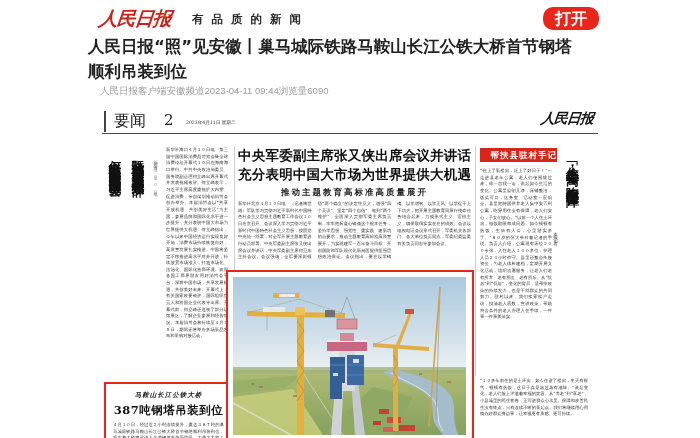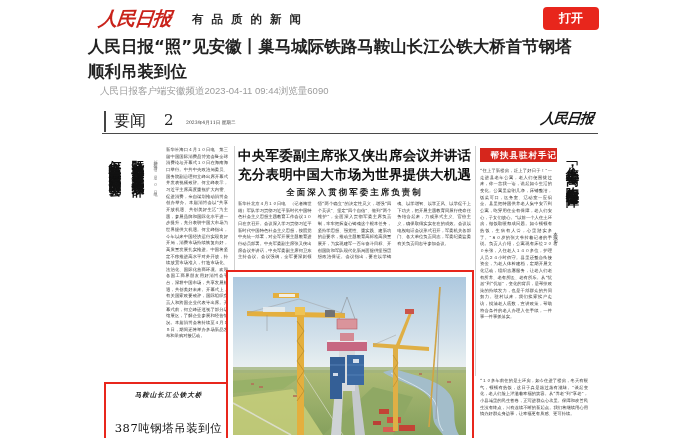--- a/index.html
+++ b/index.html
@@ -7,22 +7,22 @@
   .screen { position:relative; width:700px; height:438px; background:#ffffff; overflow:hidden;
             font-family:"Liberation Sans", sans-serif; }
 
   
   .app-logo { position:absolute; left:99px; top:6px; font-family:"DejaVu Serif",serif;
               font-weight:700; font-style:italic; font-size:19px; color:#c9231b;
               letter-spacing:-1px; transform:skewX(-6deg); }
   .app-slogan { position:absolute; left:192px; top:12px; font-family:"DejaVu Serif",serif;
                 font-weight:700; font-size:11.5px; letter-spacing:8px; color:#2b2b2b; }
   .open-btn { position:absolute; left:543px; top:7px; width:56px; height:23px;
-              background:#e8261c; border:none; border-radius:4px; color:#fff;
-              font-size:12px; font-weight:700; text-align:center; line-height:23px; cursor:pointer; }
+              background:#e8261c; border:none; border-radius:10px; color:#fff;
+              font-size:16px; font-weight:700; text-align:center; line-height:23px; cursor:pointer; }
   .art-title { position:absolute; left:88px; top:35px; width:484px; font-size:16.5px;
                font-weight:700; color:#222; line-height:1.5; font-family:"DejaVu Sans",sans-serif; }
   .art-meta { position:absolute; left:100px; top:85px; font-size:9.5px; color:#9b9b9b;
               display:flex; }
 
   
   .paper { position:absolute; left:100px; top:106px; width:500px; height:332px;
            background:#fff; overflow:hidden; font-family:"DejaVu Serif",serif; color:#2e2e2e; }
   .m-sec { position:absolute; left:4px; top:5px; font-size:16px; font-weight:400; color:#222;
            border-left:2px solid #444; padding-left:8px; }
@@ -44,22 +44,22 @@
   .l-col2 { left:29px; top:44px; height:234px; font-size:12.5px; letter-spacing:1.5px; }
   .l-byline { position:absolute; left:53px; top:50px; height:150px; writing-mode:vertical-rl;
               text-orientation:upright; font-size:4.2px; color:#777; letter-spacing:2px; overflow:hidden; }
   .l-body { position:absolute; left:66px; top:41px; width:62px; height:232px; }
 
   
   .box387 { position:absolute; left:4px; top:276px; width:129px; height:70px;
             border:2px solid #e8261c; padding-top:7px; background:#fff; }
   .box387 .kicker { text-align:center; font-style:italic; font-size:6.5px; color:#1a1a1a;
                     font-weight:700; letter-spacing:1px; }
-  .box387 .hl { text-align:center; font-size:11.5px; font-weight:400; color:#111;
-                margin-top:21px; letter-spacing:0.5px; }
+  .box387 .hl { text-align:center; font-size:11.5px; font-weight:700; color:#111;
+                margin-top:3px; letter-spacing:0.5px; }
   .box387 .bd { margin:4px 7px 0 7px; height:18px; }
 
   
   .c-hl { position:absolute; left:138px; width:233px; font-family:"DejaVu Sans",sans-serif;
           font-weight:700; color:#0f0f0f; text-align:justify; text-align-last:justify; }
   .c-hl1 { top:41px; font-size:13.5px; }
   .c-hl2 { top:60px; font-size:13.5px; }
   .c-sub { position:absolute; left:138px; top:81px; width:233px; text-align:center;
            font-size:8.5px; font-weight:700; color:#222; letter-spacing:2px; }
   .c-body { position:absolute; left:138px; top:95px; width:233px; height:66px;
@@ -114,21 +114,21 @@
     <div class="tiny l-body">新华社海口４月１０日电　第三届中国国际消费品博览会暨全球消费论坛开幕式１０日在海南海口举行。中共中央政治局委员、国务院副总理何立峰出席开幕式并发表视频致辞。何立峰表示，习近平主席高度重视扩大内需、促进消费，亲自谋划推动消博会创办举办。本届消博会以“共享开放机遇、共创美好生活”为主题，参展品牌和国际化水平进一步提升，充分表明中国大市场为世界提供大机遇。何立峰指出，今年以来中国经济运行实现良好开局，消费市场持续恢复向好，高质量发展扎实推进。中国将坚定不移推进高水平对外开放，持续放宽市场准入，打造市场化、法治化、国际化营商环境。欢迎各国工商界朋友用好消博会平台，深耕中国市场，共享发展机遇，共创美好未来。开幕式上，有关国家政要致辞，国际组织负责人和跨国企业代表等出席。开幕式前，何立峰还巡视了部分场馆展区，了解企业参展和经营情况。本届消博会将持续至４月１５日，期间还将举办多场新品发布和采购对接活动。</div>
 
     <div class="box387">
       <div class="kicker">马鞍山长江公铁大桥</div>
       <div class="hl">387吨钢塔吊装到位</div>
       <div class="tiny bd">４月１０日，经过近２小时连续提升，重达３８７吨的巢马城际铁路马鞍山长江公铁大桥首节钢塔顺利吊装到位，标志着大桥建设进入主塔钢塔安装新阶段。大桥为主跨１１２０米的三塔斜拉桥，建成后将刷新世界同类桥梁跨度纪录。</div>
     </div>
 
     <div class="c-hl c-hl1">中央军委副主席张又侠出席会议并讲话</div>
     <div class="c-hl c-hl2">充分表明中国大市场为世界提供大机遇</div>
-    <div class="c-sub">全面深入贯彻军委主席负责制</div>
+    <div class="c-sub">推动主题教育高标准高质量展开</div>
     <div class="tiny c-body">新华社北京４月１０日电　（记者梅世雄）军队学习贯彻习近平新时代中国特色社会主义思想主题教育工作会议１０日在京召开。会议深入学习贯彻习近平新时代中国特色社会主义思想，按照党中央统一部署，对全军开展主题教育进行动员部署。中央军委副主席张又侠出席会议并讲话，中央军委副主席何卫东主持会议。会议强调，全军要深刻领悟“两个确立”的决定性意义，增强“四个意识”、坚定“四个自信”、做到“两个维护”，全面深入贯彻军委主席负责制，牢牢把握凝心铸魂这个根本任务，坚持学思想、强党性、重实践、建新功的总要求，推动主题教育高标准高质量展开，为实现建军一百年奋斗目标、开创国防和军队现代化新局面提供坚强思想政治保证。会议指出，要在以学铸魂、以学增智、以学正风、以学促干上下功夫，把开展主题教育同履行使命任务结合起来，力戒形式主义、官僚主义，确保取得实实在在的成效。会议以电视电话会议形式召开，军委机关各部门、各大单位负责同志，军委纪委监委有关负责同志等参加会议。</div>
 
     <div class="photo-frame">
       <svg width="233" height="158" viewBox="0 0 233 158">
         <defs>
           <linearGradient id="sky" x1="0" y1="0" x2="0" y2="1">
             <stop offset="0" stop-color="#a9c6de"></stop>
               <stop offset="0.6" stop-color="#cfdfe9"></stop>
               <stop offset="1" stop-color="#eef2f3"></stop>
           </linearGradient>

